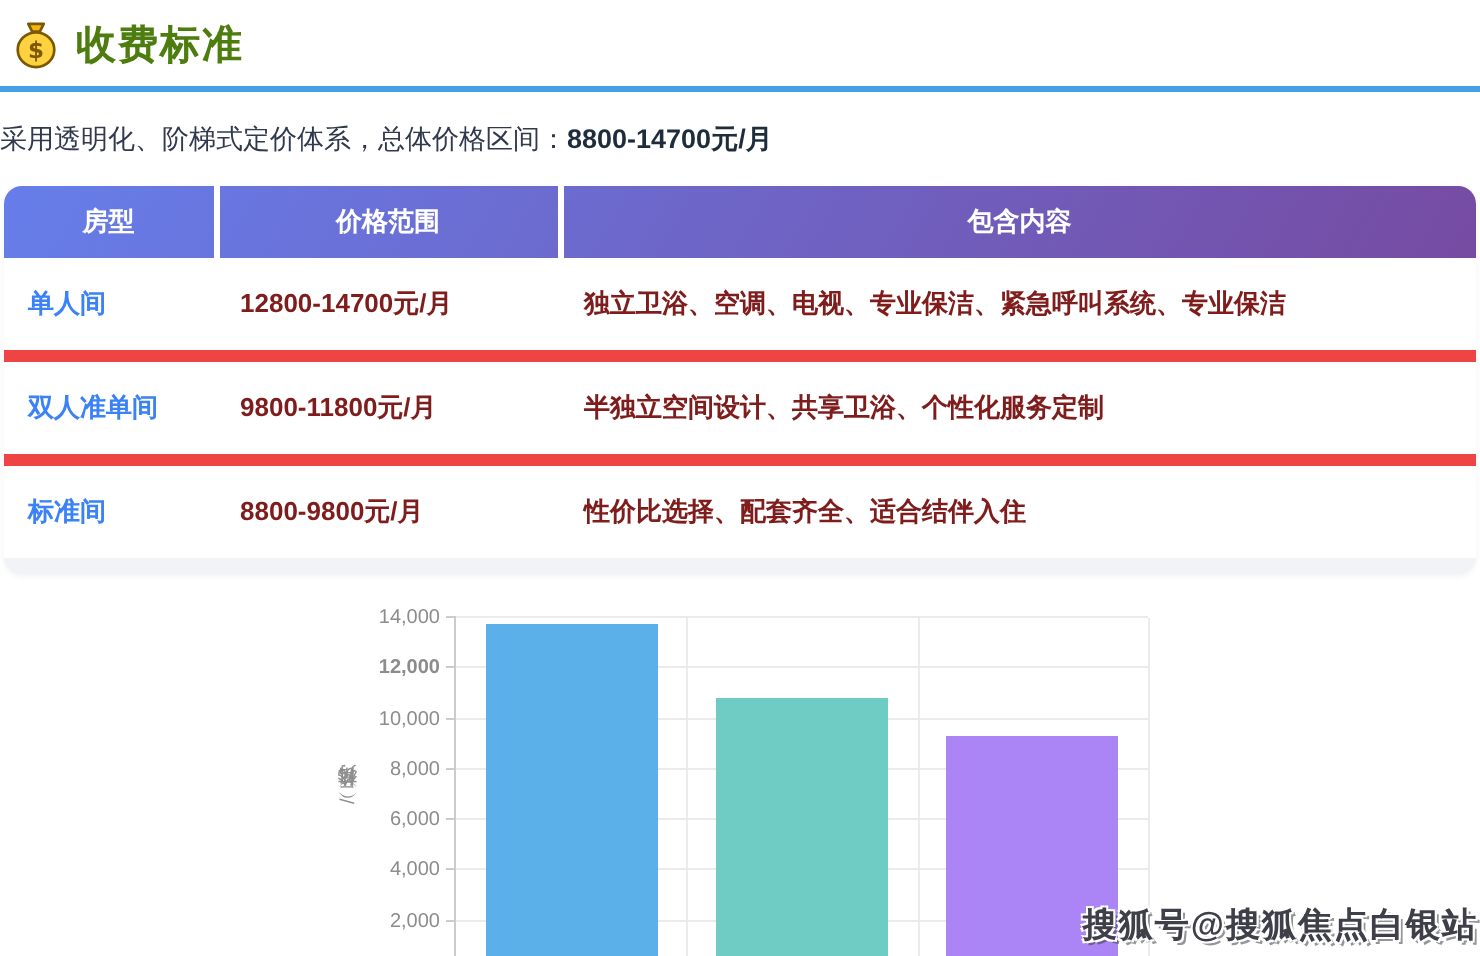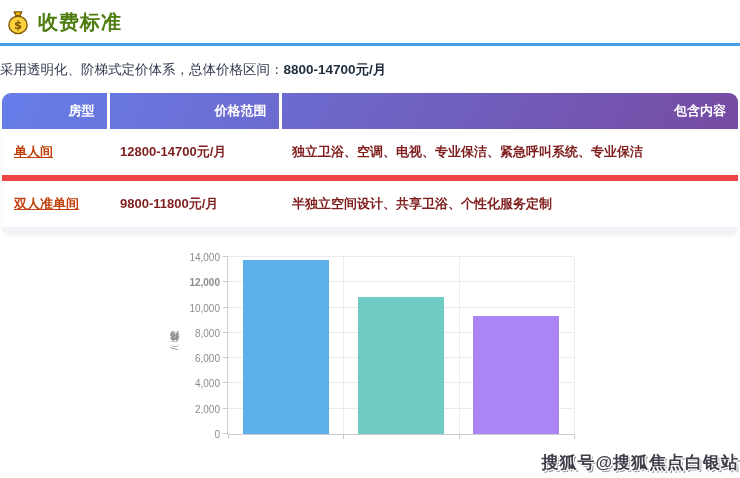--- a/index.html
+++ b/index.html
@@ -37,31 +37,31 @@
     border-radius: 9px;
     overflow: hidden;
     padding-bottom: 8px;
     box-shadow: 0 1px 3px rgba(0,0,0,0.06);
   }
   table { width: 100%; border-collapse: collapse; background: #fff; table-layout: fixed; }
   thead tr {
     background: linear-gradient(120deg, #667eea 0%, #764ba2 100%);
   }
   th {
-    color: #fff; font-size: 13px; font-weight: 700; text-align: right;
+    color: #fff; font-size: 13px; font-weight: 700; text-align: center;
     padding: 9px 12px; height: 34px;
   }
   th:not(:last-child) { border-right: 3px solid #fff; }
   th:nth-child(1) { width: 106px; }
   th:nth-child(2) { width: 172px; margin-left: 32px; }
   td {
     font-size: 13px; padding: 14px 12px; color: #7f1d1d; background: #fff; font-weight: bold;
   }
   tbody tr + tr td { border-top: 6px solid #ef4444; }
-  td.room-type { font-weight: 700; color: #c2410c; text-decoration: underline; }
+  td.room-type { font-weight: 700; color: #3b82f6; }
 
   
   .chart {
     position: relative;
     margin: 14px 0 0 172px;
     width: 430px;
     height: 200px;
   }
   .y-axis-label {
     position: absolute;
@@ -145,20 +145,25 @@
     <tbody>
         <tr>
           <td class="room-type">单人间</td>
           <td>12800-14700元/月</td>
           <td>独立卫浴、空调、电视、专业保洁、紧急呼叫系统、专业保洁</td>
         </tr>
         <tr>
           <td class="room-type">双人准单间</td>
           <td>9800-11800元/月</td>
           <td>半独立空间设计、共享卫浴、个性化服务定制</td>
+        </tr>
+        <tr>
+          <td class="room-type">标准间</td>
+          <td>8800-9800元/月</td>
+          <td>性价比选择、配套齐全、适合结伴入住</td>
         </tr>
       </tbody>
   </table>
 </div>
 
 <div class="chart">
   <div class="y-axis-label">价格（元/月）</div>
   <div class="plot">
       <div class="ytick" style="bottom: 0%;">0</div>
       <div class="ytick-mark" style="bottom: 0%;"></div>

